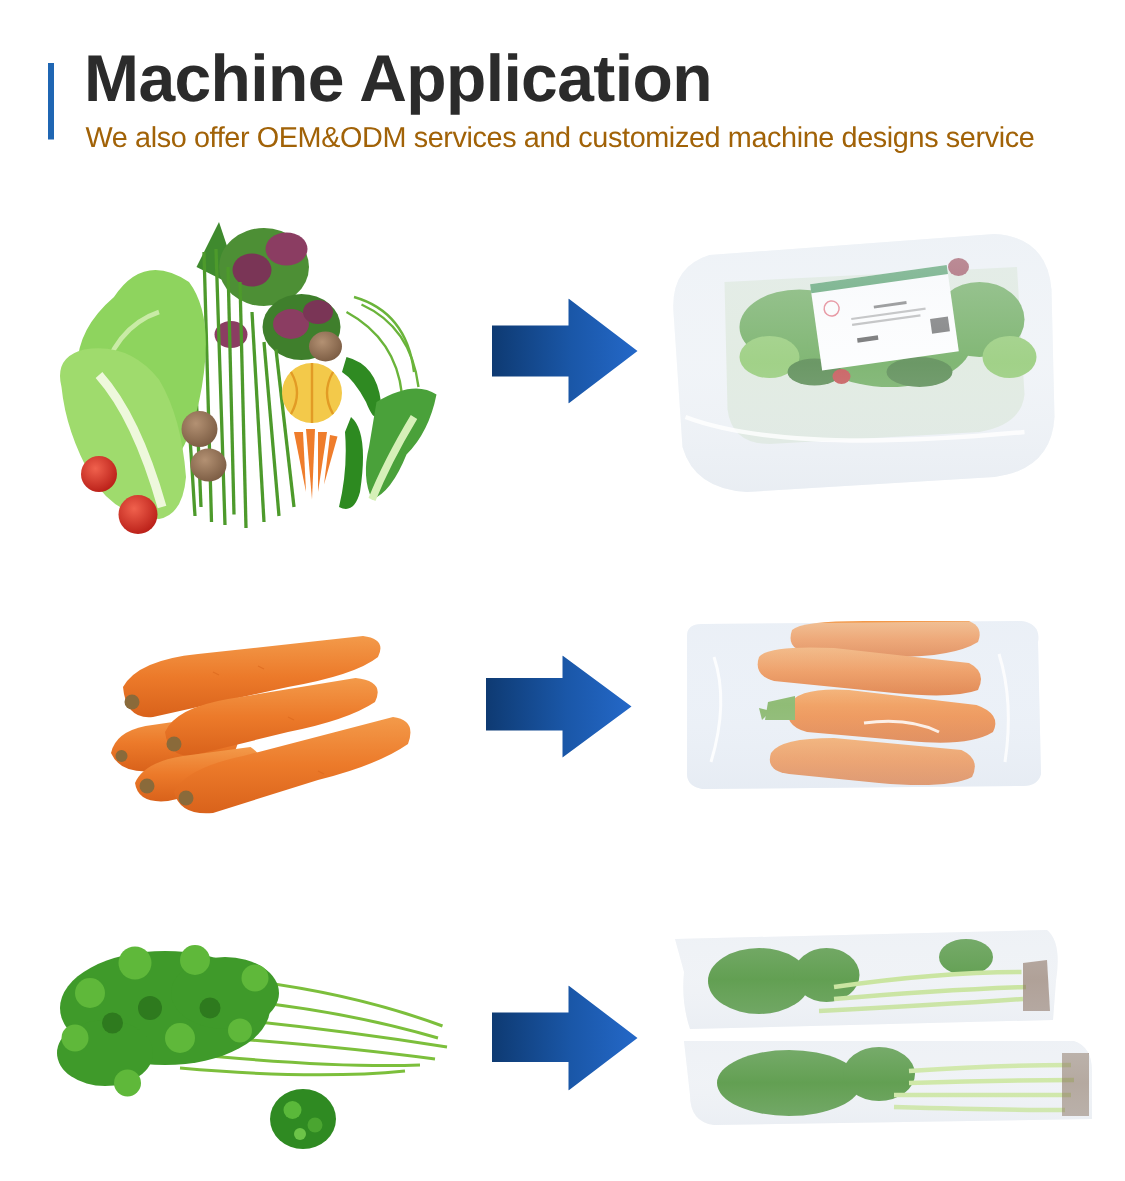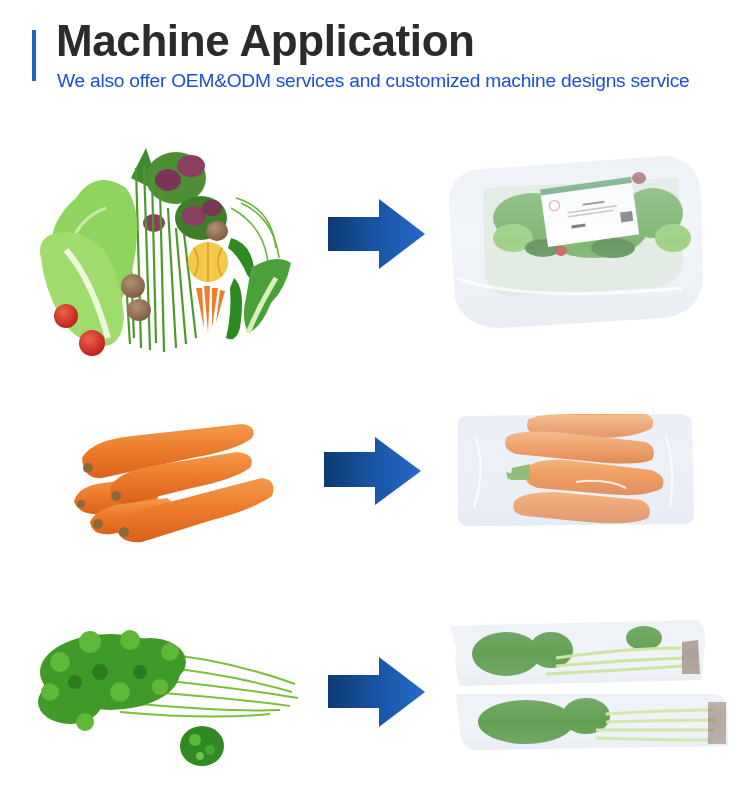--- a/index.html
+++ b/index.html
@@ -1,22 +1,22 @@
 <!DOCTYPE html>
 <html><head>
 <meta charset="utf-8">
 <style>
   * { box-sizing: border-box; margin: 0; padding: 0; }
   html, body { width: 750px; height: 787px; background: #ffffff; overflow: hidden; }
   body { position: relative; font-family: "Liberation Sans", sans-serif; }
 
-  .header { position: absolute; left: 0; top: 0; width: 615px; height: 110px; }
+  .header { position: absolute; left: 0; top: 12px; width: 615px; height: 110px; }
   .accent-bar { position: absolute; left: 32px; top: 30px; width: 4px; height: 51px; }
   .title { position: absolute; left: 56px; top: 16px; font-size: 44px; font-weight: bold; color: #2b2b2b; letter-spacing: -0.4px; line-height: 50px; white-space: nowrap; }
-  .subtitle { position: absolute; left: 57px; top: 69px; font-size: 19.2px; color: #1d4ed8; line-height: 24px; white-space: nowrap; letter-spacing: -0.25px; }
+  .subtitle { position: absolute; left: 57px; top: 69px; font-size: 19.2px; color: #a16207; line-height: 24px; white-space: nowrap; letter-spacing: -0.25px; }
 
   .row { position: absolute; left: 0; width: 750px; }
   .raw { position: absolute; }
   .packed { position: absolute; }
   .arrow { position: absolute; width: 98px; height: 70px; }
   svg { display: block; }
 </style>
 </head>
 <body>
 

